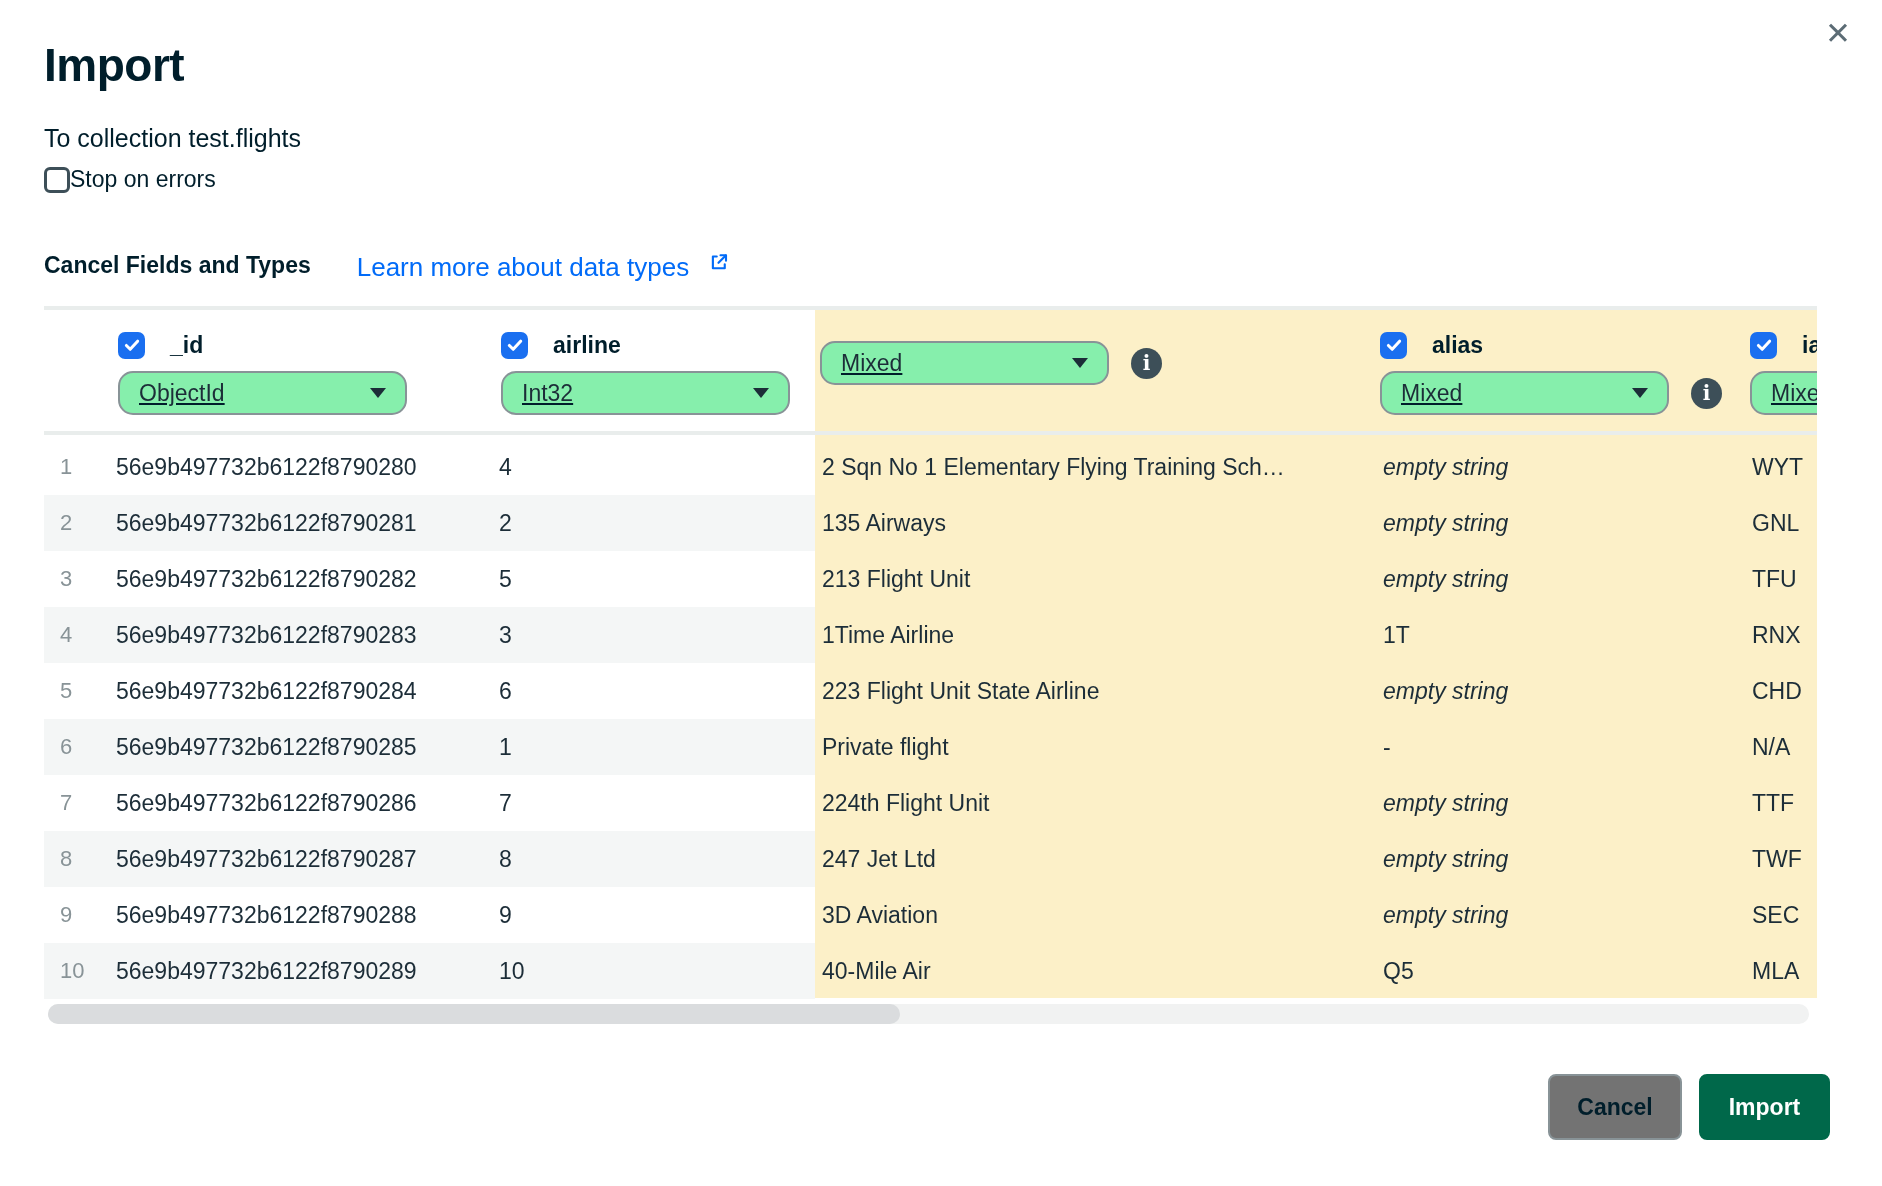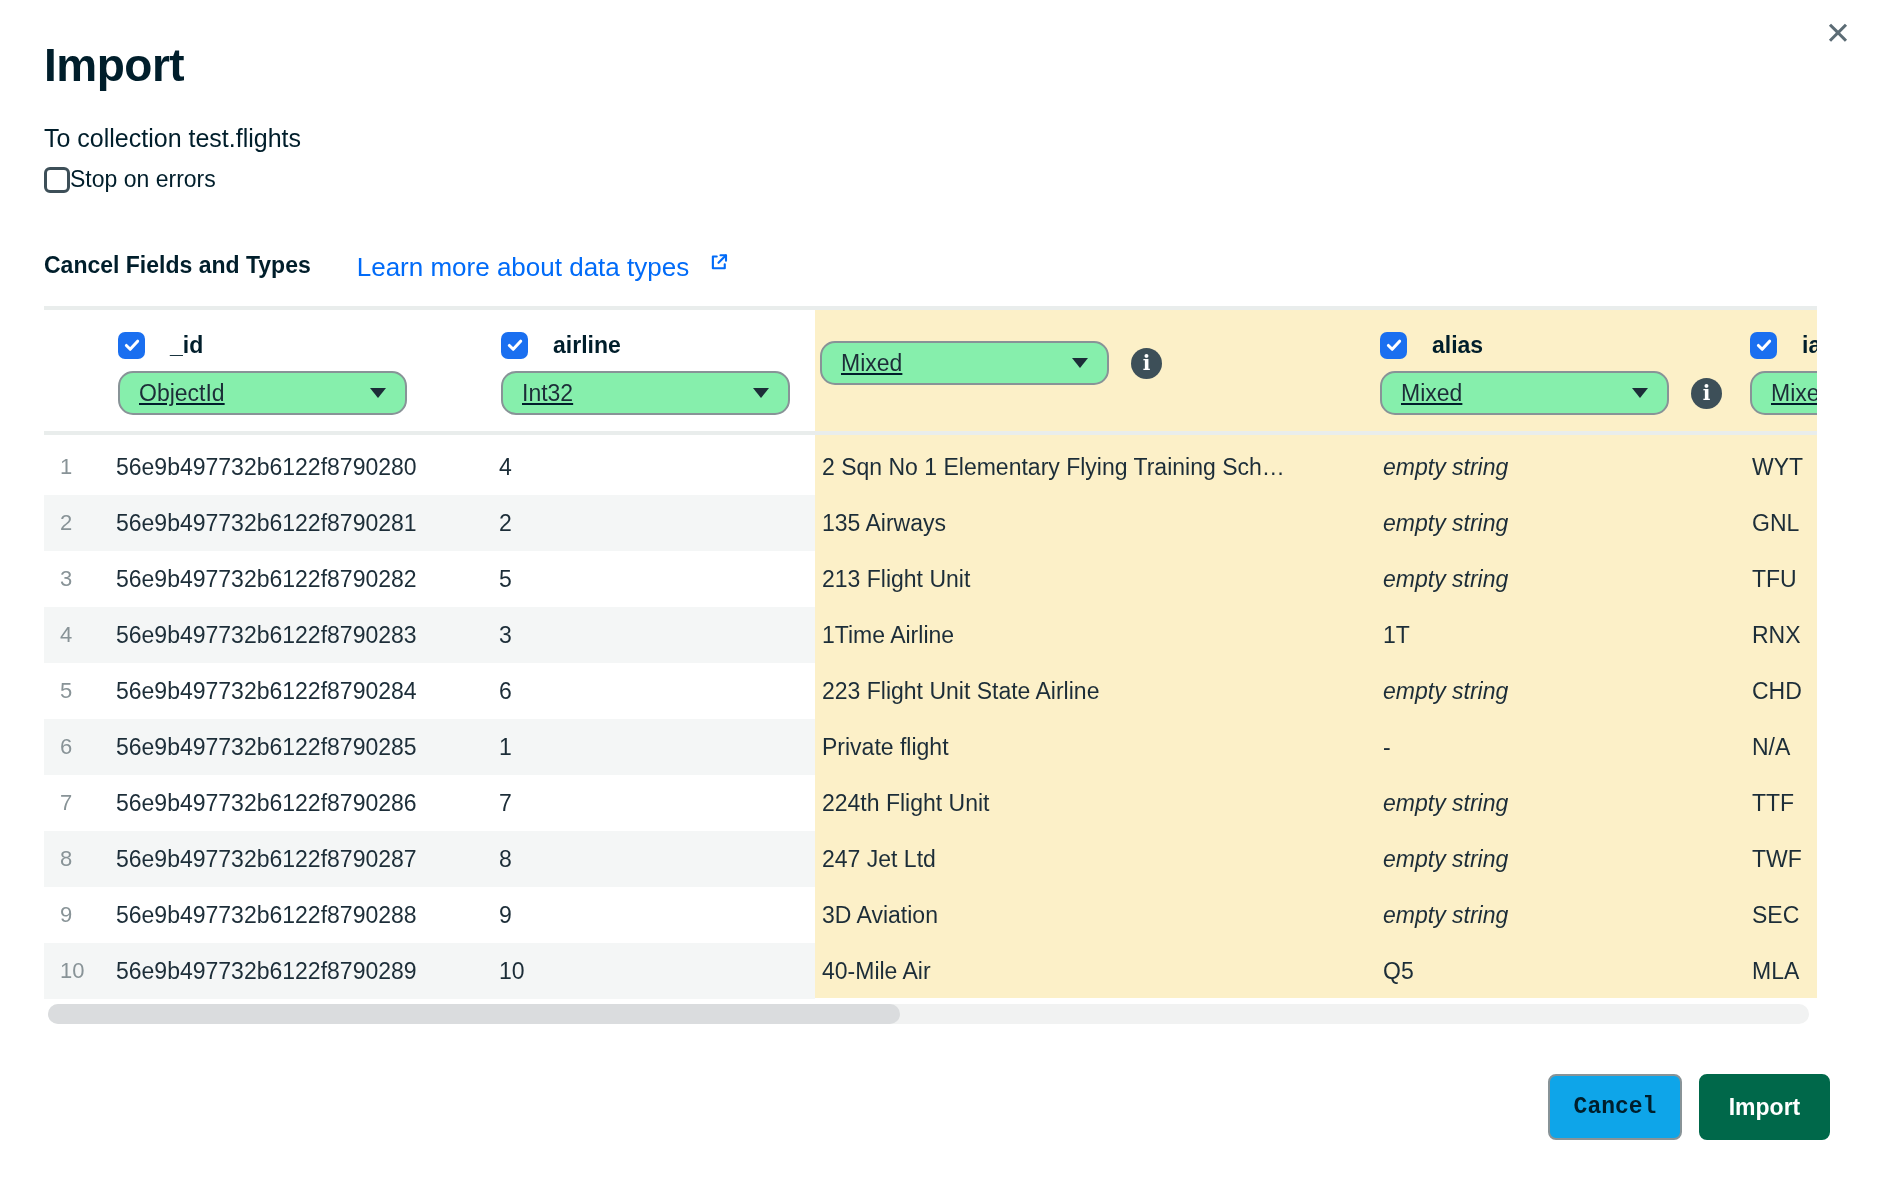--- a/index.html
+++ b/index.html
@@ -112,22 +112,22 @@
   }
 
   
   .btn {
     position:absolute; top:1074px; height:66px; border-radius:8px;
     font-size:23px; font-weight:700; cursor:pointer;
     display:flex; align-items:center; justify-content:center;
     font-family:"Liberation Sans","DejaVu Sans",sans-serif;
   }
   .btn-cancel {
-    left:1548px; width:134px; background:#0ea5e9;
-    border:2px solid #889397; color:#001E2B;font-family:Liberation Mono, monospace;
+    left:1548px; width:134px; background:#737373;
+    border:2px solid #889397; color:#001E2B;
   }
   .btn-import {
     left:1699px; width:131px; background:#00684A;
     border:2px solid #00684A; color:#ffffff;
   }
 </style>
 </head>
 <body>
 
 <div class="close-btn">✕</div>

